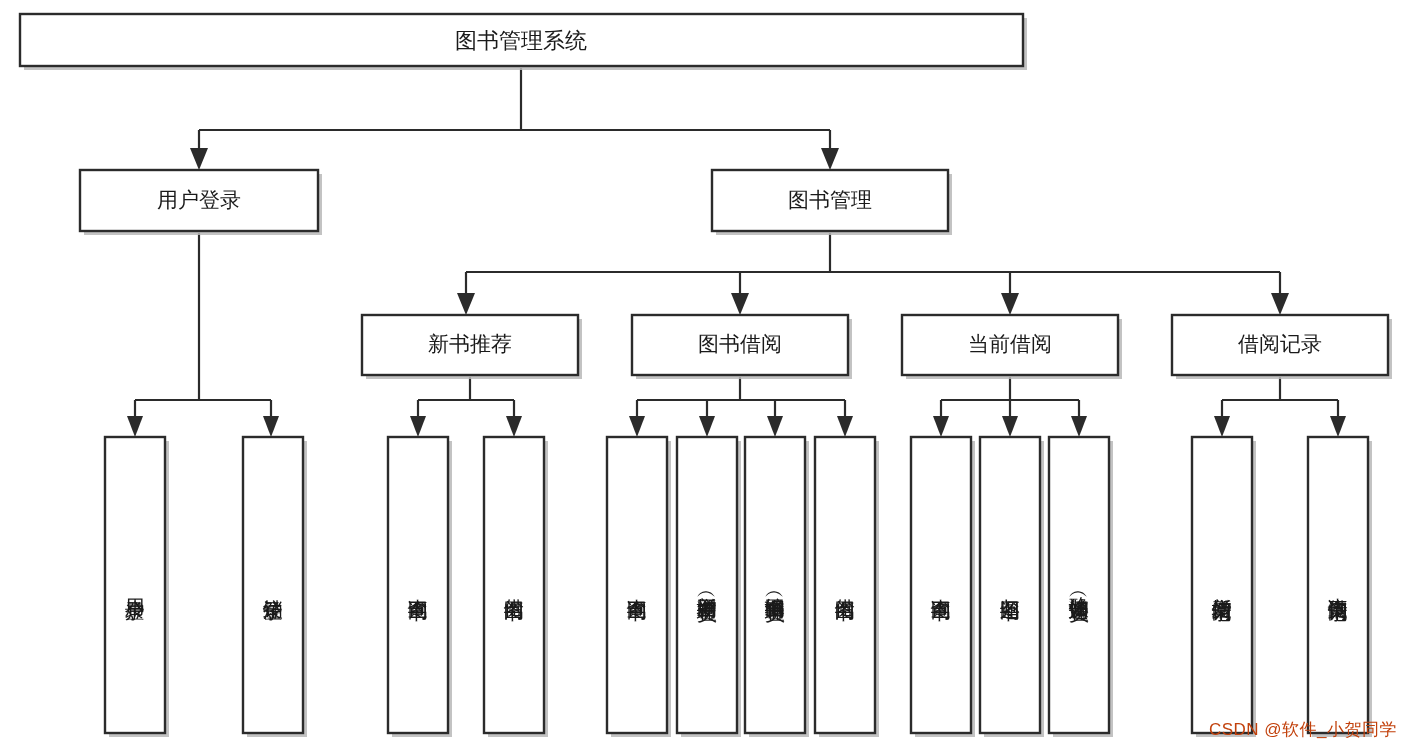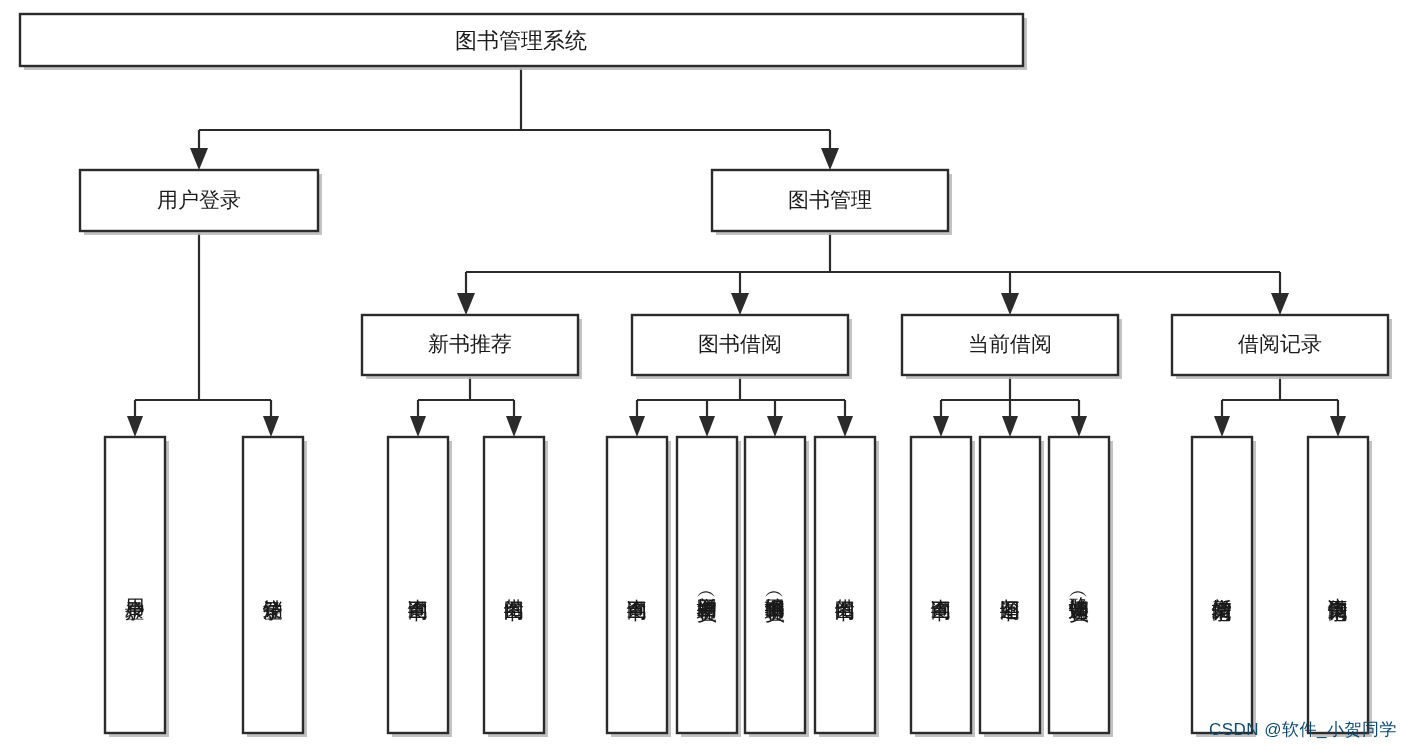--- a/index.html
+++ b/index.html
@@ -74,21 +74,21 @@
     white-space: normal;
     letter-spacing: 1px;
     pointer-events: none;
   }
   .watermark {
     position: absolute;
     right: 8px;
     bottom: 6px;
     font-family: "Liberation Sans", "DejaVu Sans", sans-serif;
     font-size: 17px;
-    color: #0c4a6e;
+    color: #c2410c;
     letter-spacing: 0.5px;
     user-select: none;
   }
 </style>
 </head>
 <body>
 
 <div id="diagram-root">
 
   <svg class="diagram" viewBox="0 0 1405 747">

